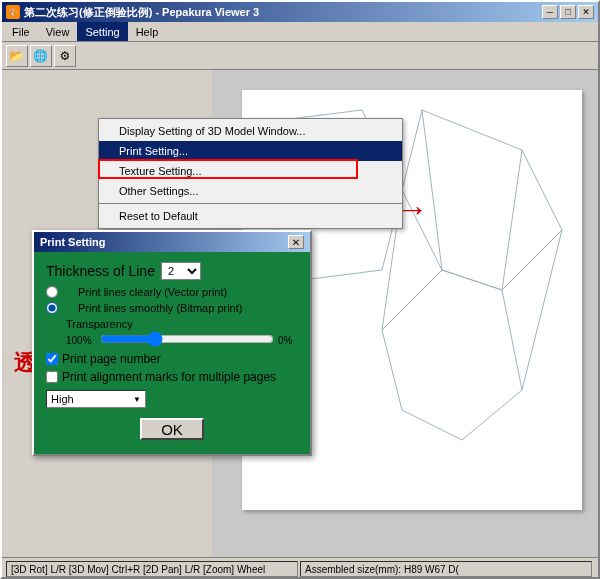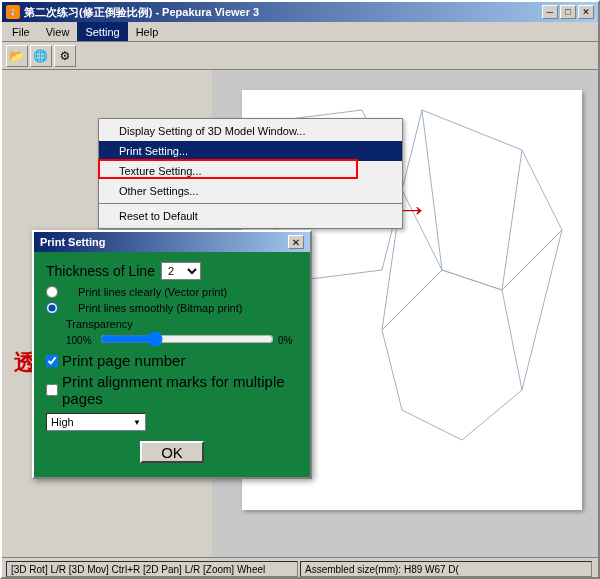--- a/index.html
+++ b/index.html
@@ -293,21 +293,21 @@
       display: flex;
       align-items: center;
       gap: 4px;
       margin-bottom: 4px;
     }
     .checkbox-input {
       width: 12px;
       height: 12px;
     }
     .checkbox-label {
-      font-size: 15px;
+      font-size: 12px;
     }
     .resolution-section {
       margin-top: 6px;
     }
     .res-label {
       font-size: 11px;
       margin-bottom: 4px;
     }
     .res-dropdown {
       display: flex;

